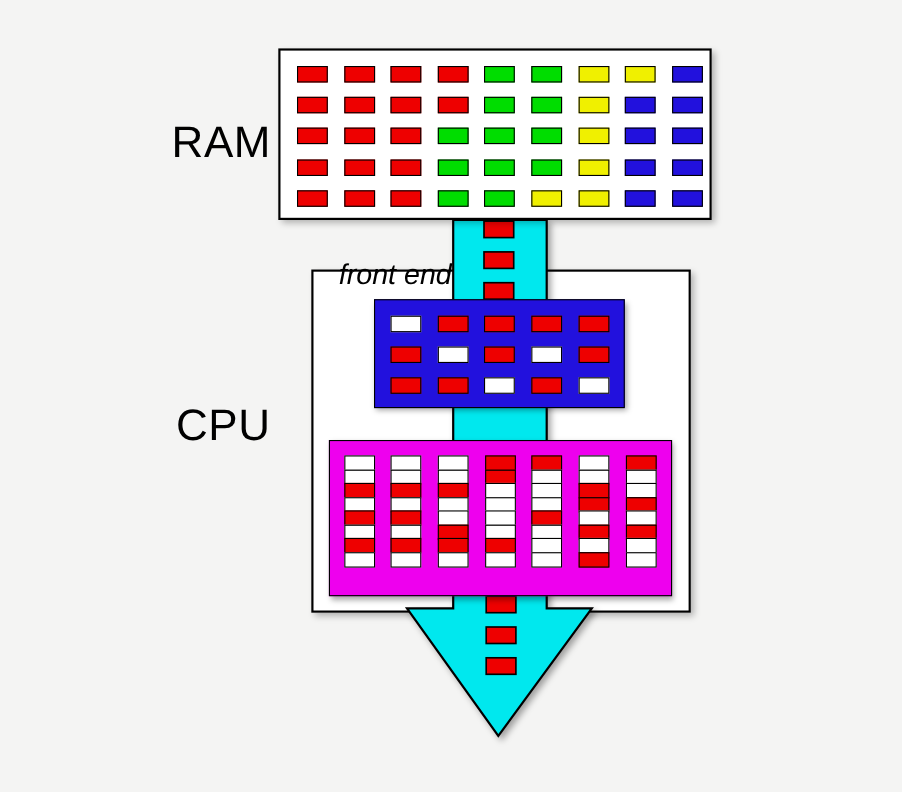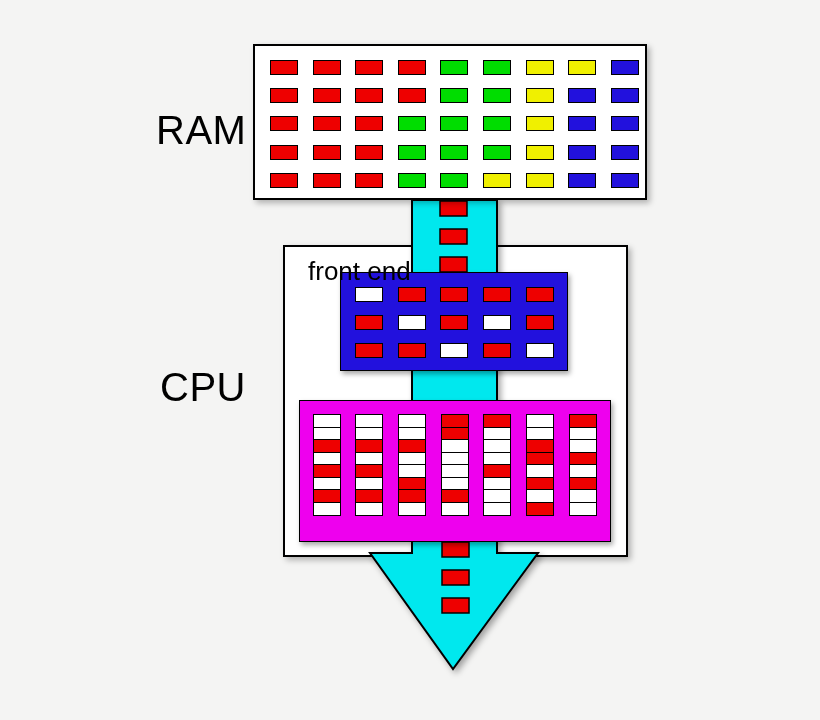--- a/index.html
+++ b/index.html
@@ -14,21 +14,21 @@
   .big-label{
     position:absolute;color:#000;font-size:40px;line-height:1;
     letter-spacing:0.5px;
   }
   #ram-label{left:156px;top:110px;}
   #cpu-label{left:160px;top:367px;}
 
   .small-label{
     position:absolute;color:#000;font-size:26px;line-height:1;z-index:6;
   }
-  #front-end-label{left:308px;top:258px;}
+  #front-end-label{left:308px;top:236px;font-style:italic;}
   #execution-core-label{left:306px;top:375px;}
 
   
   #ram-box{
     position:absolute;left:253px;top:44px;width:394px;height:156px;
     background:#fff;border:2px solid #000;box-sizing:border-box;
     box-shadow:3px 3px 6px rgba(0,0,0,0.28);
     z-index:3;
   }
   #ram-grid{

